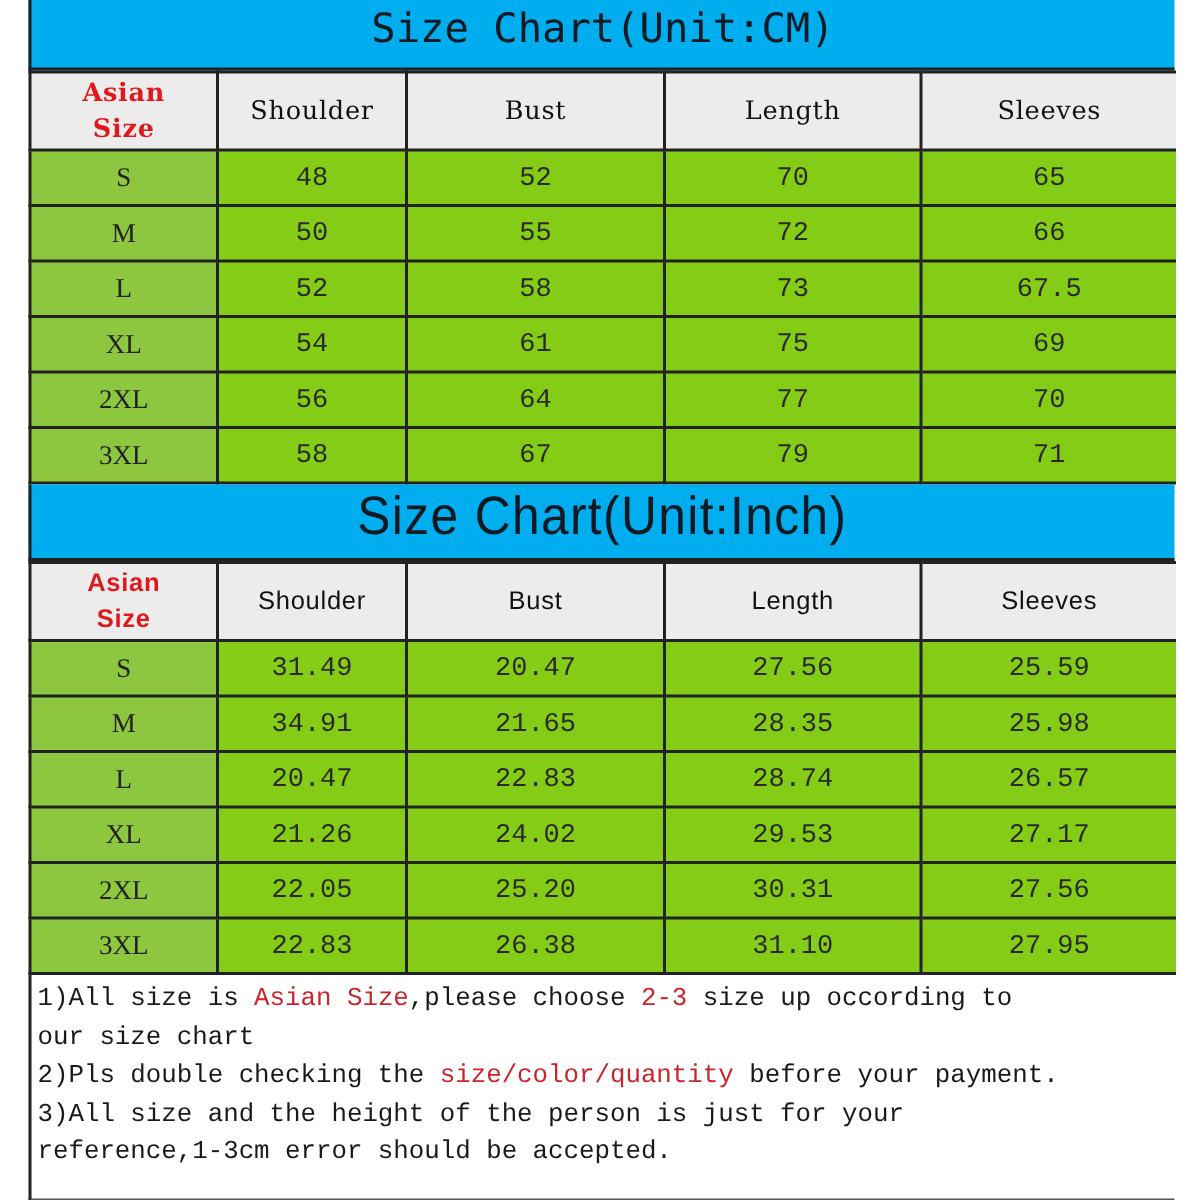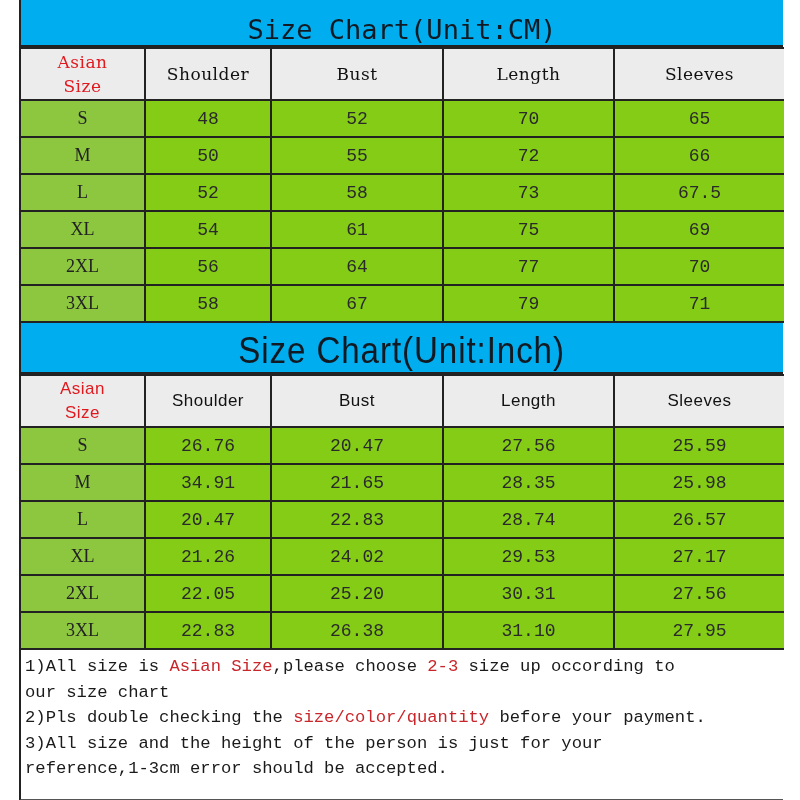--- a/index.html
+++ b/index.html
@@ -20,21 +20,21 @@
       left: 19px;
       top: 0;
       width: 764px;
     }
     .title-bar {
       background: #00adef;
       border-left: 2px solid #222;
       border-bottom: 2px solid #222;
       box-sizing: border-box;
       display: flex;
-      align-items: flex-end;
+      align-items: flex-start;
       justify-content: center;
       color: #111a22;
       font-family: "DejaVu Sans Mono", "Liberation Mono", monospace;
       font-size: 27px;
       letter-spacing: 0px;
     }
     .title-cm { height: 47px; padding-top: 4px; }
     .title-inch {
       height: 51px;
       border-top: 0;
@@ -62,21 +62,21 @@
       background: #ececec;
       font-family: "DejaVu Serif", "Liberation Serif", serif;
       font-weight: normal;
       font-size: 17px;
       color: #111;
       letter-spacing: 0.5px;
     }
     table.grid tr.head td.asian {
       color: #e0191f;
       font-family: "DejaVu Serif", "Liberation Serif", serif;
-      font-weight: normal;
+      font-weight: bold;
       font-size: 17px;
       line-height: 24px;
     }
     table.grid td.size {
       background: #8dc63f;
       font-family: "Liberation Serif", "DejaVu Serif", serif;
       font-size: 18px;
       color: #222;
     }
     table.grid td.val {
@@ -196,21 +196,21 @@
         <div>Asian</div>
         <div>Size</div>
       </td>
       <td>Shoulder</td>
       <td>Bust</td>
       <td>Length</td>
       <td>Sleeves</td>
     </tr>
     <tr class="row">
       <td class="size">S</td>
-      <td class="val">26.76</td>
+      <td class="val">31.49</td>
       <td class="val">20.47</td>
       <td class="val">27.56</td>
       <td class="val">25.59</td>
     </tr>
     <tr class="row">
       <td class="size">M</td>
       <td class="val">34.91</td>
       <td class="val">21.65</td>
       <td class="val">28.35</td>
       <td class="val">25.98</td>

